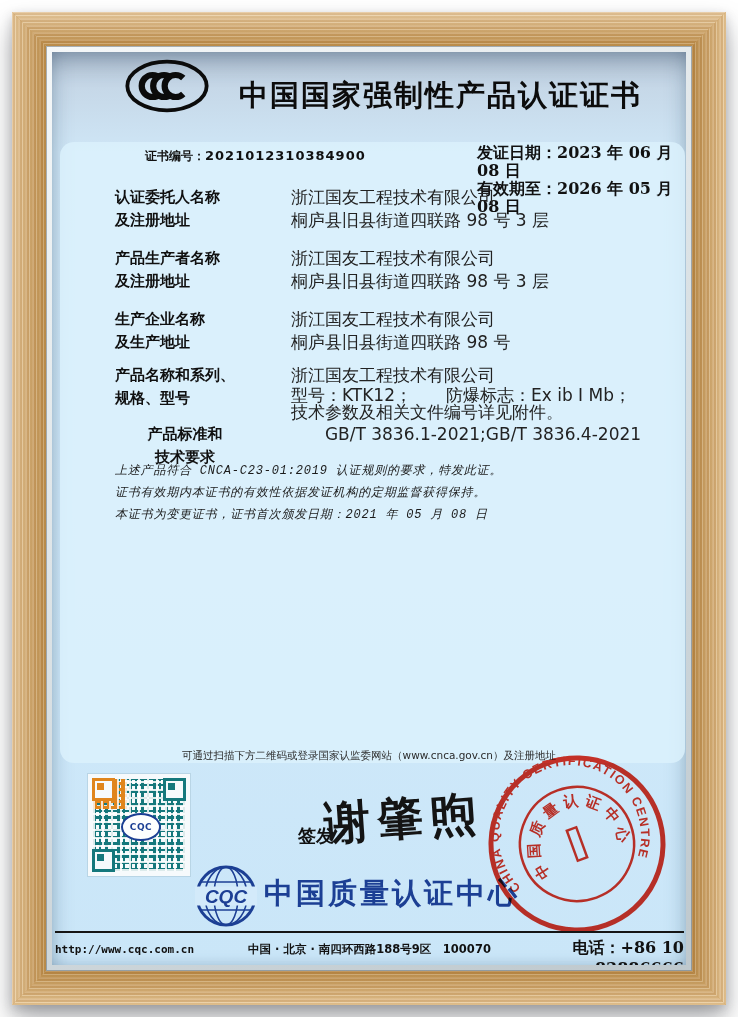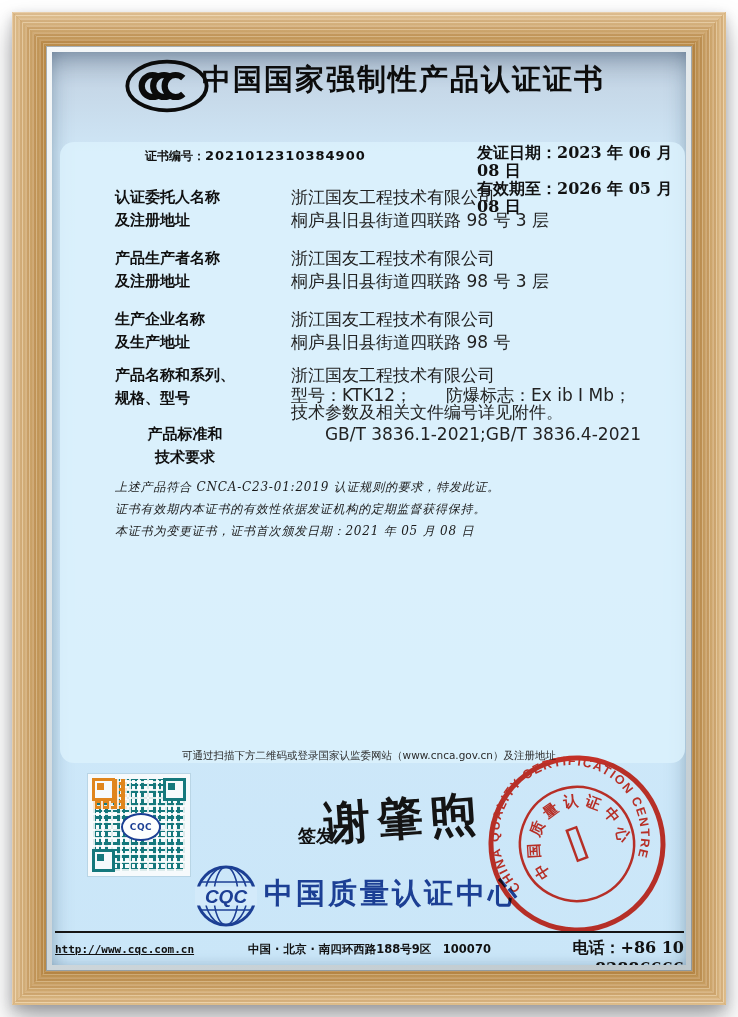--- a/index.html
+++ b/index.html
@@ -39,37 +39,37 @@
   .cert{position:absolute;inset:40px;overflow:hidden;
         background:linear-gradient(180deg,#b7c6d7 0%,#c6d8e8 4%,#cfe6f6 11%,#d0e9fa 50%,#cae6f8 100%);
         box-shadow:inset 0 20px 26px -16px rgba(58,84,110,.55),
                    inset 0 -10px 16px -12px rgba(58,84,110,.28),
                    inset 16px 0 22px -18px rgba(58,84,110,.38),
                    inset -16px 0 22px -18px rgba(58,84,110,.38);
         color:#111;}
   .panel{position:absolute;left:8px;top:90px;width:625px;height:621px;border-radius:14px;
          background:rgba(220,241,253,.82);}
 
-  .hdr-title{position:absolute;left:150px;top:8px;width:440px;text-align:left;
+  .hdr-title{position:absolute;left:150px;top:24px;width:440px;text-align:right;
              font-size:29px;font-weight:bold;letter-spacing:2px;color:#0c0c0c;font-family:Liberation Mono, monospace;}
   .ccc-logo{position:absolute;left:72px;top:6px;}
 
   .serif{font-family:"DejaVu Serif",serif;}
   .cert-no{position:absolute;left:93px;top:96px;font-size:12px;font-weight:bold;}
   .cert-no .num{font-family:"DejaVu Sans",sans-serif;font-size:13px;letter-spacing:1px;}
   .dates{position:absolute;left:425px;top:92px;font-size:16px;font-weight:bold;line-height:18px;}
 
   .field-row{position:absolute;left:63px;width:560px;display:grid;grid-template-columns:140px 1fr;}
   .flabel{font-weight:bold;font-size:15px;line-height:23px;color:#101010;}
   .fvalue{font-size:17px;line-height:23px;color:#222;margin-left:36px;}
   .fvalue.tight{line-height:17px;padding-top:3px;}
   .r1{top:134px;} .r2{top:195px;} .r3{top:256px;} .r4{top:312px;} .r5{top:371px;text-align:center;}
 
-  .statements{position:absolute;left:63px;top:424px;font-size:12px;line-height:22px;
-              font-style:italic;letter-spacing:.8px;color:#1b1b1b;}
+  .statements{position:absolute;left:63px;top:408px;font-size:12px;line-height:22px;
+              font-style:italic;letter-spacing:.8px;color:#1b1b1b;font-family:Liberation Mono, monospace;}
 
   .qr-note{position:absolute;left:0;top:697px;width:634px;text-align:center;
            font-size:10.5px;color:#2b2b2b;}
 
   
   .qr{position:absolute;left:36px;top:722px;width:102px;height:102px;background:#f6fafc;
       box-shadow:0 0 0 1px rgba(150,180,195,.35);}
   .qr-pattern{position:absolute;inset:5px;
       background:
         repeating-linear-gradient(90deg,rgba(255,255,255,.85) 0 2px,transparent 2px 9px),
@@ -95,21 +95,21 @@
 
   .cqc-globe{position:absolute;left:142px;top:812px;}
   .issuer-name{position:absolute;left:212px;top:822px;font-size:29px;font-weight:600;
                letter-spacing:3px;color:#1c3f94;}
 
   .stamp{position:absolute;left:429px;top:696px;mix-blend-mode:multiply;opacity:.95;}
 
   .footer-rule{position:absolute;left:3px;top:879px;width:629px;border-top:2px solid #151515;}
   .footer-row{position:absolute;left:3px;top:886px;width:629px;display:grid;
               grid-template-columns:1fr auto 1fr;align-items:baseline;}
-  .f-web{font-family:"DejaVu Sans Mono",monospace;font-weight:bold;font-size:11px;text-align:left;text-decoration:underline;}
+  .f-web{font-family:"DejaVu Sans Mono",monospace;font-weight:bold;font-size:11px;text-align:left;}
   .f-addr{font-size:11.5px;font-weight:bold;text-align:left;}
   .f-tel{font-size:16px;font-weight:bold;text-align:right;}
 </style>
 </head>
 <body>
 
 <div class="frame">
   <div class="wood wood-h top"></div>
   <div class="wood bottom"></div>
   <div class="wood wood-v left"></div>

